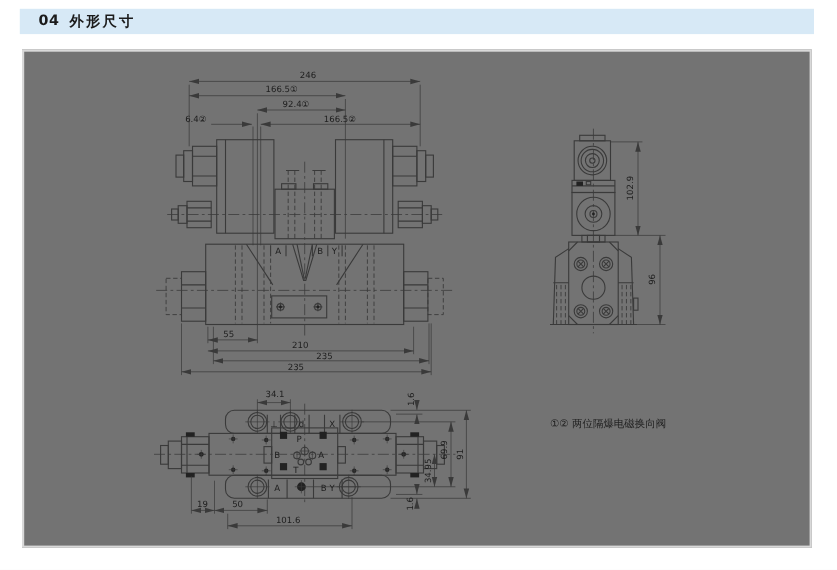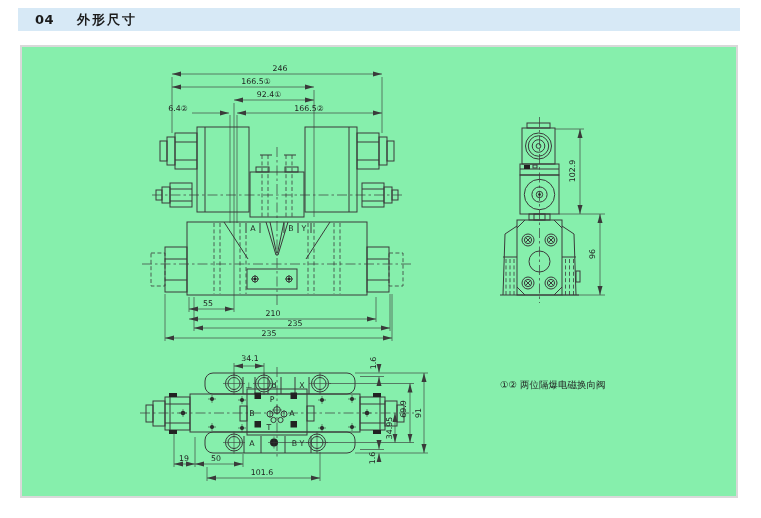--- a/index.html
+++ b/index.html
@@ -1,22 +1,22 @@
 <!DOCTYPE html>
 <html><head>
 <meta charset="utf-8">
 <style>
   html,body{margin:0;padding:0;background:#fff;}
   .page{position:relative;width:761px;height:518px;background:#fff;overflow:hidden;
         font-family:"DejaVu Sans",sans-serif;}
   .header-bar{position:absolute;left:18px;top:8px;width:722px;height:23px;background:#d7e9f6;
         display:flex;align-items:center;padding-left:17px;box-sizing:border-box;}
-  .header-bar .num{font-weight:bold;font-size:13px;color:#1b1b1b;margin-right:23px;letter-spacing:.5px;}
+  .header-bar .num{font-weight:bold;font-size:13px;color:#1b1b1b;margin-right:9px;letter-spacing:.5px;}
   .header-bar .ttl{font-weight:bold;font-size:13px;color:#1b1b1b;letter-spacing:2px;text-align:right;}
-  .sheet{position:absolute;left:20px;top:45px;width:718px;height:453px;background:#86efac;
+  .sheet{position:absolute;left:20px;top:45px;width:718px;height:453px;background:#737373;
         border:2px solid #d9d9d9;box-sizing:border-box;}
   svg{position:absolute;left:0;top:0;}
   .s path,.s rect,.s circle{fill:none;stroke:#3a3a3a;stroke-width:1;}
   .s .thin{stroke-width:.6;}
   .s .fdark,.fdark{fill:#222;stroke:none;}
   .hid{stroke-dasharray:4 2.4;stroke-width:.8 !important;}
   .cl{stroke-dasharray:10 3 2.5 3;stroke-width:.7 !important;}
   .dims path{fill:none;stroke:#3a3a3a;stroke-width:.65;}
   .txt text{fill:#1e1e1e;font:7.8px "DejaVu Sans",sans-serif;text-anchor:middle;}
   .txt text.big{font-size:9.5px;text-anchor:start;}

